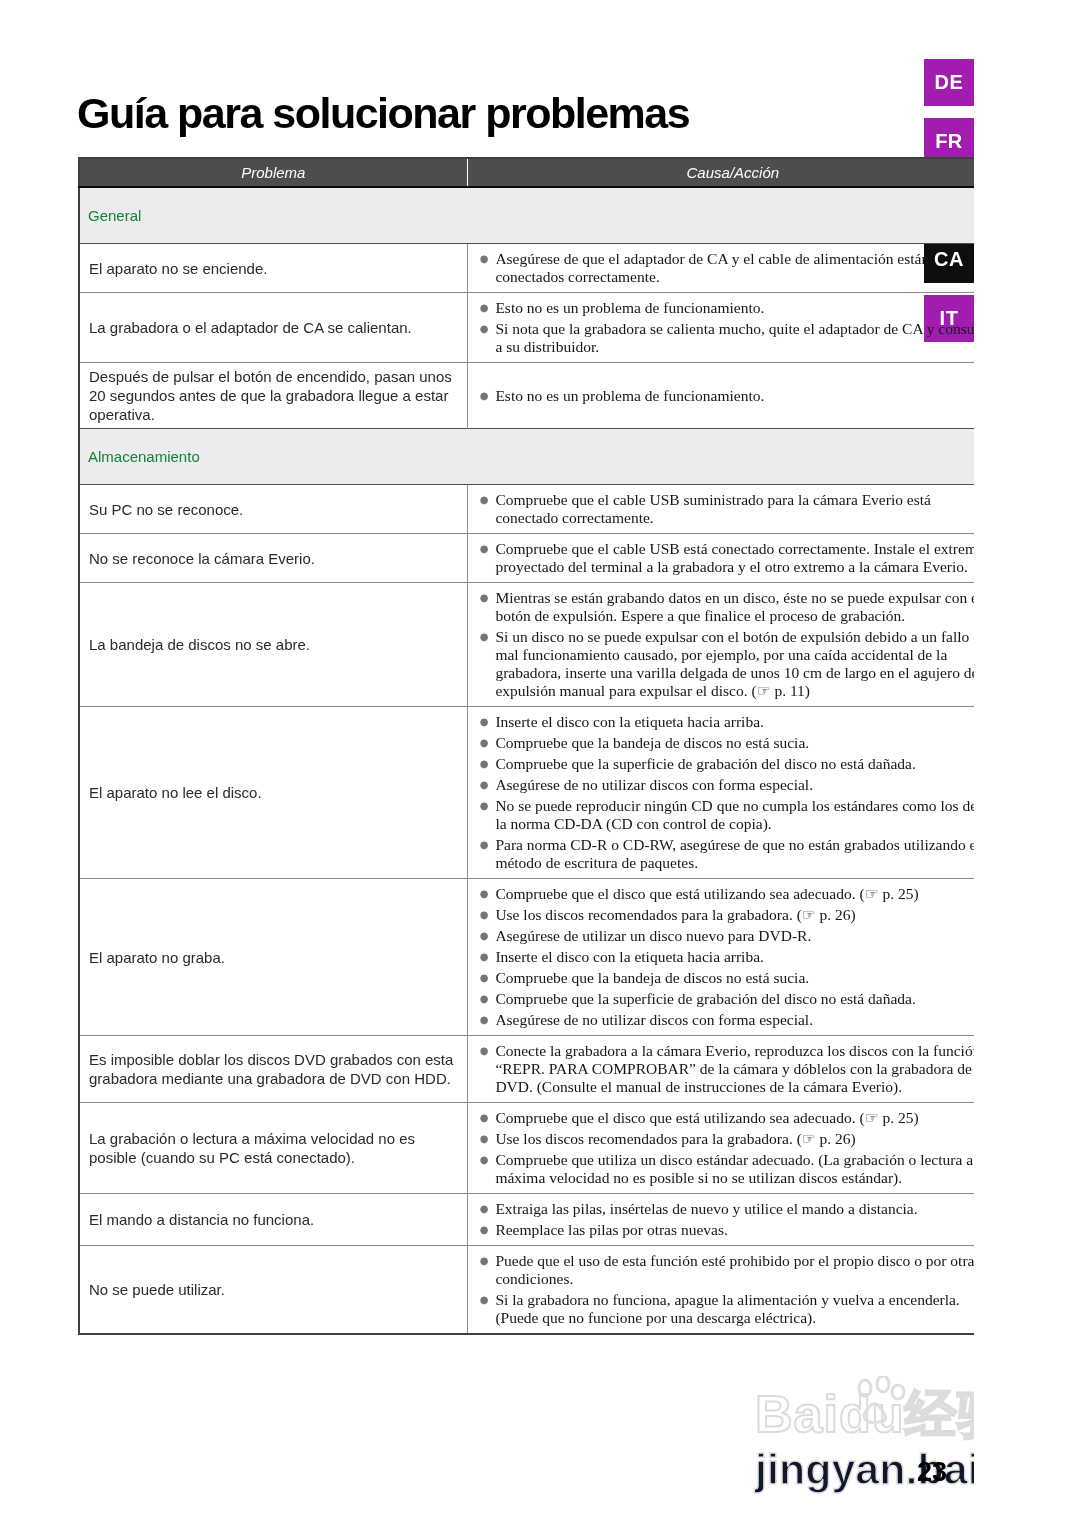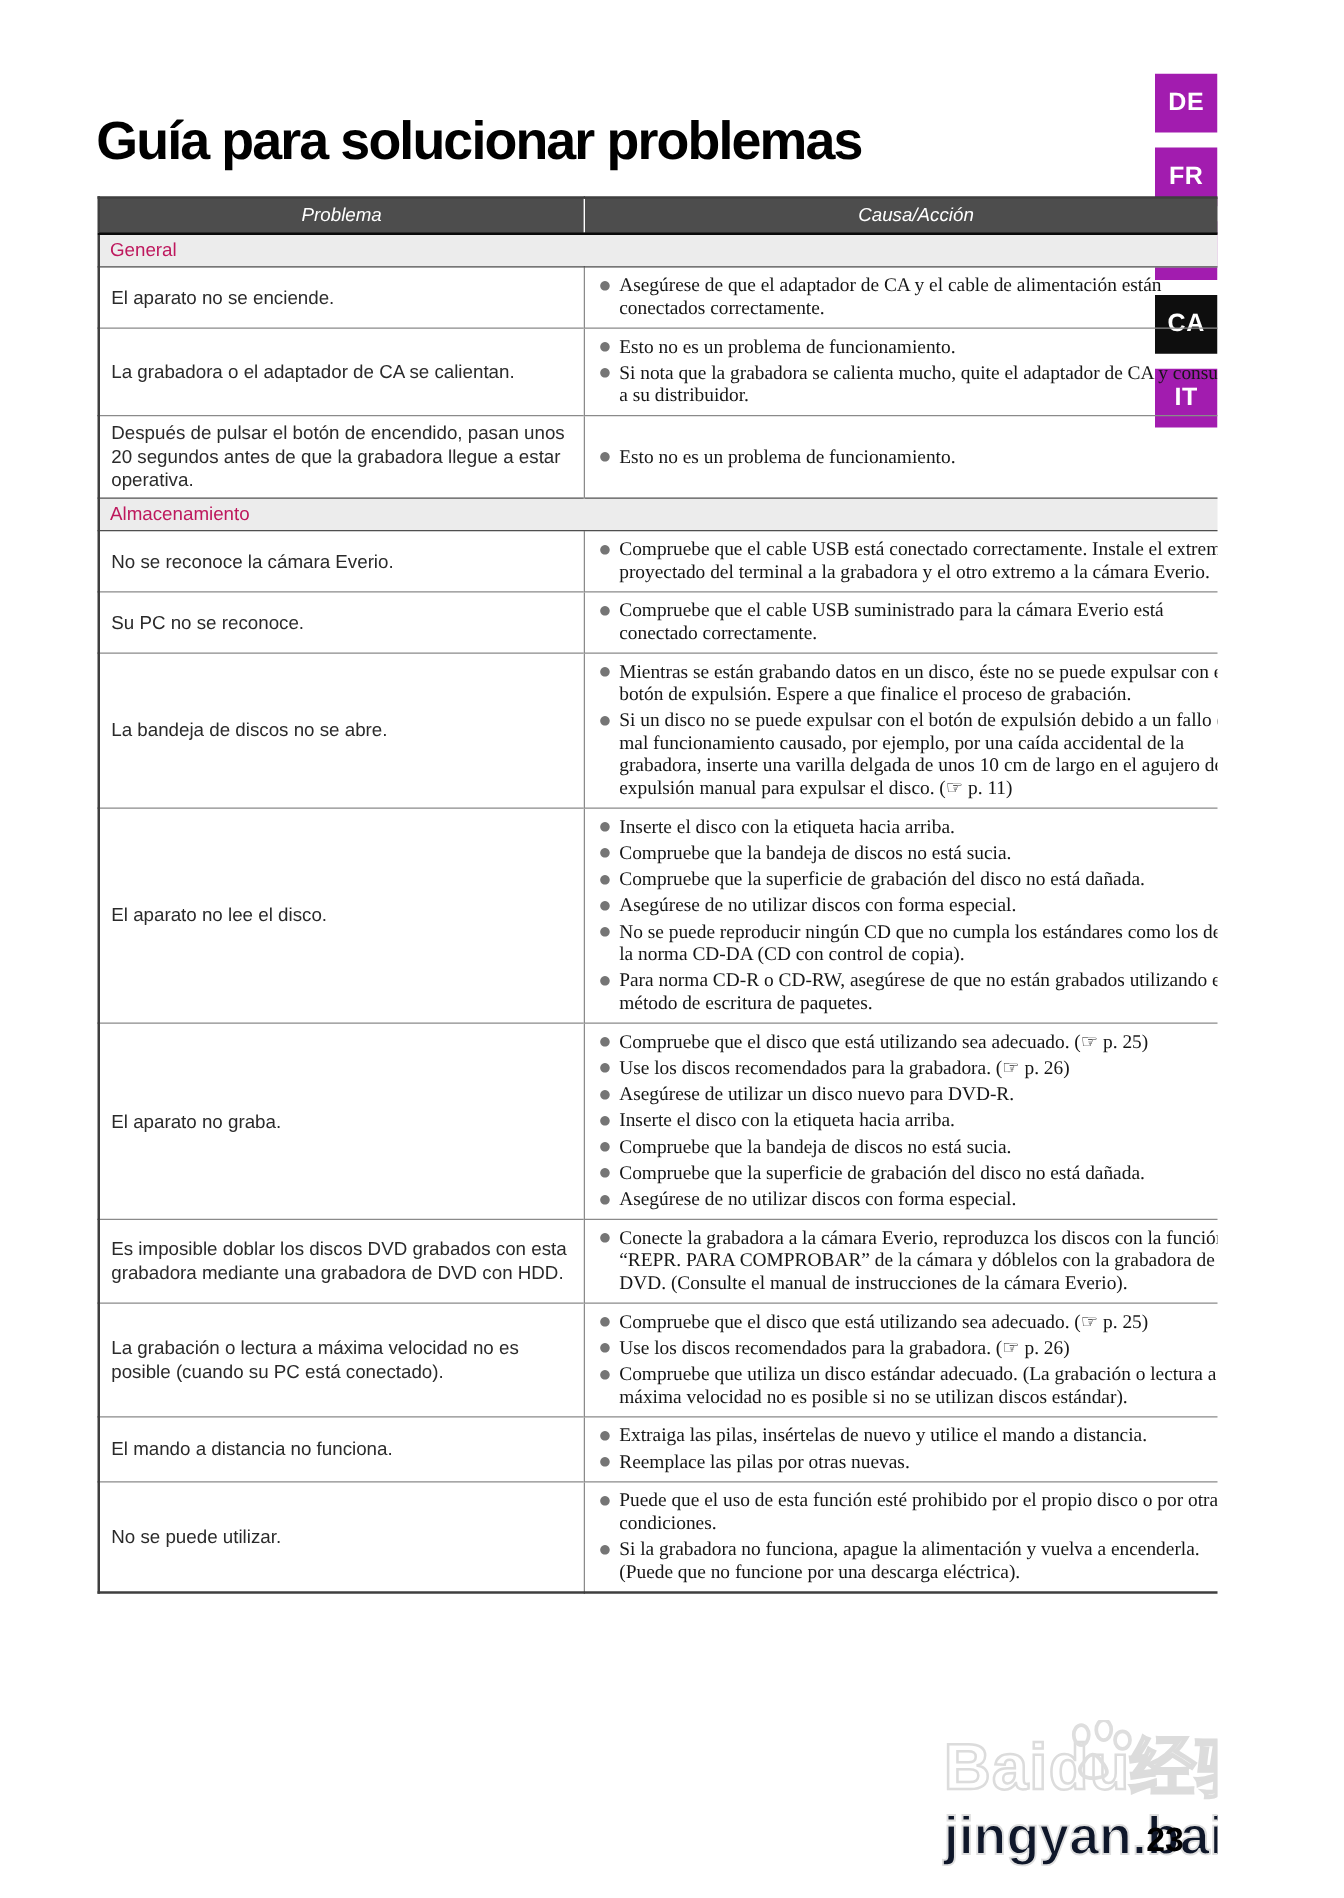--- a/index.html
+++ b/index.html
@@ -62,22 +62,22 @@
     height: 29px;
     padding: 2px;
     text-align: center;
     border-bottom: 2px solid #0a0a0a;
     font-style: italic;
   }
   .ts-table th:first-child { border-right: 1px solid #ffffff; }
   .ts-table tr.section-row td {
     background: #ececec;
     font-size: 15px;
-    color: #be185d;
-    padding: 3px 8px;
+    color: #15803d;
+    padding: 18px 8px;
     line-height: 19px;
     border-top: 1px solid #4f4f4f;
     border-bottom: 1px solid #4f4f4f;
   }
   .ts-table tr.data-row { border-top: 1px solid #8a8a8a; }
   .ts-table td.problem-cell {
     font-size: 15px;
     line-height: 19px;
     color: #2a2a2a;
     padding: 4px 8px 4px 9px;
@@ -207,37 +207,37 @@
                 <span class="bullet-icon">●</span>
                 <span>Esto no es un problema de funcionamiento.</span>
               </li>
             </ul>
           </td>
         </tr>
         <tr class="section-row">
           <td colspan="2">Almacenamiento</td>
         </tr>
         <tr class="data-row">
+          <td class="problem-cell">Su PC no se reconoce.</td>
+          <td class="cause-cell">
+            <ul class="cause-list">
+              <li class="cause-item">
+                <span class="bullet-icon">●</span>
+                <span>Compruebe que el cable USB suministrado para la cámara Everio está conectado correctamente.</span>
+              </li>
+            </ul>
+          </td>
+        </tr>
+        <tr class="data-row">
           <td class="problem-cell">No se reconoce la cámara Everio.</td>
           <td class="cause-cell">
             <ul class="cause-list">
               <li class="cause-item">
                 <span class="bullet-icon">●</span>
                 <span>Compruebe que el cable USB está conectado correctamente. Instale el extremo proyectado del terminal a la grabadora y el otro extremo a la cámara Everio.</span>
-              </li>
-            </ul>
-          </td>
-        </tr>
-        <tr class="data-row">
-          <td class="problem-cell">Su PC no se reconoce.</td>
-          <td class="cause-cell">
-            <ul class="cause-list">
-              <li class="cause-item">
-                <span class="bullet-icon">●</span>
-                <span>Compruebe que el cable USB suministrado para la cámara Everio está conectado correctamente.</span>
               </li>
             </ul>
           </td>
         </tr>
         <tr class="data-row">
           <td class="problem-cell">La bandeja de discos no se abre.</td>
           <td class="cause-cell">
             <ul class="cause-list">
               <li class="cause-item">
                 <span class="bullet-icon">●</span>

